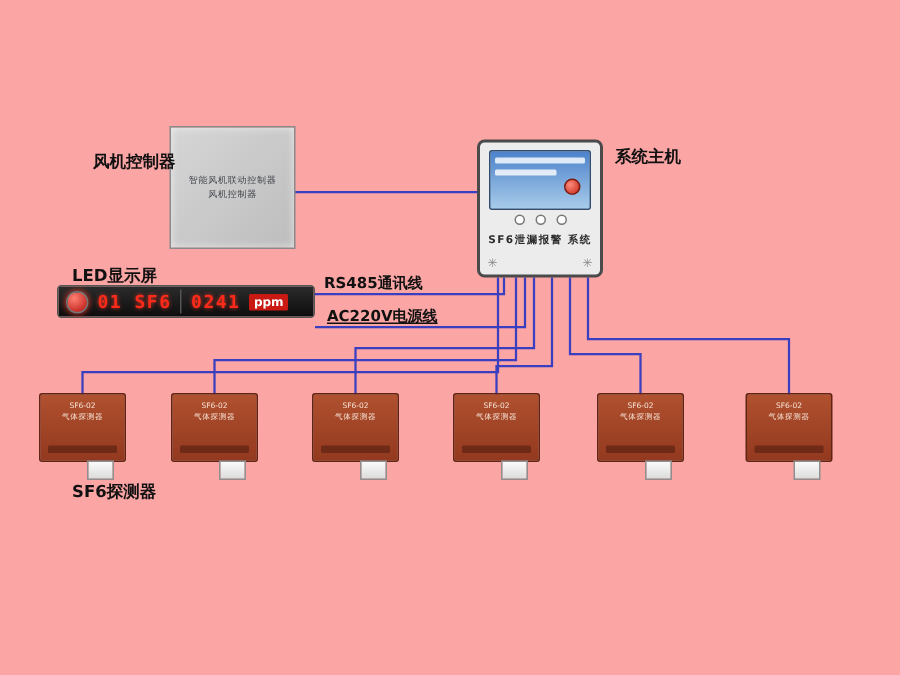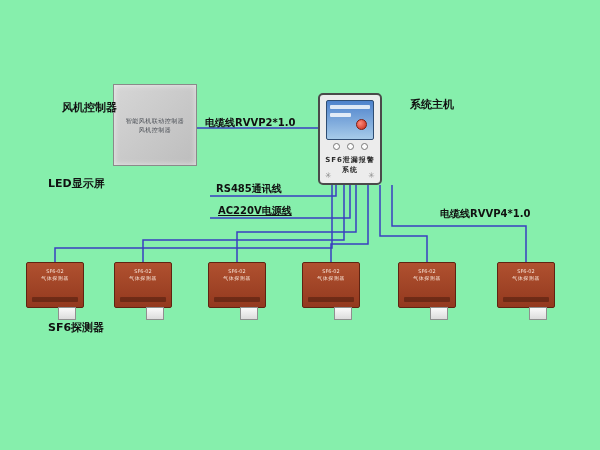--- a/index.html
+++ b/index.html
@@ -1,36 +1,36 @@
 <!DOCTYPE html>
 <html><head>
 <meta charset="utf-8">
 <style>
   html,body{margin:0;padding:0;background:#fff;}
   #stage{
-    position:relative;width:600px;height:450px;background:#86efac;overflow:hidden;
+    position:relative;width:600px;height:450px;background:#fca5a5;overflow:hidden;
     font-family:"DejaVu Sans",sans-serif;
   }
   #wires{position:absolute;left:0;top:0;width:600px;height:450px;z-index:0;}
   .comp{position:absolute;z-index:1;}
   .label{position:absolute;z-index:2;font-weight:bold;font-size:11px;color:#111;white-space:nowrap;}
   .wire-label{position:absolute;z-index:2;font-weight:bold;font-size:10px;color:#111;white-space:nowrap;}
 
   
   .fanbox{
     left:113px;top:84px;width:82px;height:80px;
     background:linear-gradient(135deg,#d6d6d6,#bdbdbd);
     border:1px solid #8a8a8a;box-shadow:inset 0 0 6px rgba(255,255,255,.6);
     display:flex;flex-direction:column;align-items:center;justify-content:center;gap:3px;
   }
   .fanbox .tiny{font-size:6px;color:#44484f;line-height:1;letter-spacing:.5px;}
 
   
   .host{
-    left:318px;top:93px;width:64px;height:92px;
+    left:318px;top:93px;width:84px;height:92px;
     background:#ececec;border:2px solid #4a4a4a;border-radius:5px;box-sizing:border-box;
   }
   .host .screen{
     position:absolute;left:6px;top:5px;right:6px;height:38px;
     background:linear-gradient(#4d82cc,#a7cbe9);border:1px solid #2e4d73;border-radius:2px;overflow:hidden;
   }
   .host .screen .bar{position:absolute;left:3px;right:3px;height:4px;background:rgba(255,255,255,.8);border-radius:1px;}
   .host .screen .bar.b1{top:4px;}
   .host .screen .bar.b2{top:12px;right:22px;}
   .host .screen .dot{position:absolute;right:6px;top:18px;width:9px;height:9px;border-radius:50%;
@@ -111,25 +111,30 @@
       <div class="btn"></div>
       <div class="btn"></div>
     </div>
     <div class="devtitle">SF6泄漏报警 系统</div>
     <div class="vent vl">✳</div>
     <div class="vent vr">✳</div>
   </div>
   <div class="label" style="left:410px;top:97px;">系统主机</div>
 
   <div class="label" style="left:48px;top:176px;">LED显示屏</div>
+  <div class="comp led">
+    <div class="beacon"></div>
+    <span class="ledseg">01 SF6</span>
+    <div class="ledsep"></div>
+    <span class="ledseg">0241</span>
+    <span class="unit">ppm</span>
+  </div>
 
-  <div class="wire-label" style="left:205px;top:116px;">电缆线RVVP2*1.0</div>
   <div class="wire-label" style="left:216px;top:182px;">RS485通讯线</div>
   <div class="wire-label" style="left:218px;top:204px;text-decoration:underline;">AC220V电源线</div>
-  <div class="wire-label" style="left:440px;top:207px;">电缆线RVVP4*1.0</div>
 
   <div class="comp det" style="left:26px;">
     <div class="m">SF6-02</div>
     <div class="n">气体探测器</div>
     <div class="strip"></div>
   </div>
   <div class="comp det" style="left:114px;">
     <div class="m">SF6-02</div>
     <div class="n">气体探测器</div>
     <div class="strip"></div>

